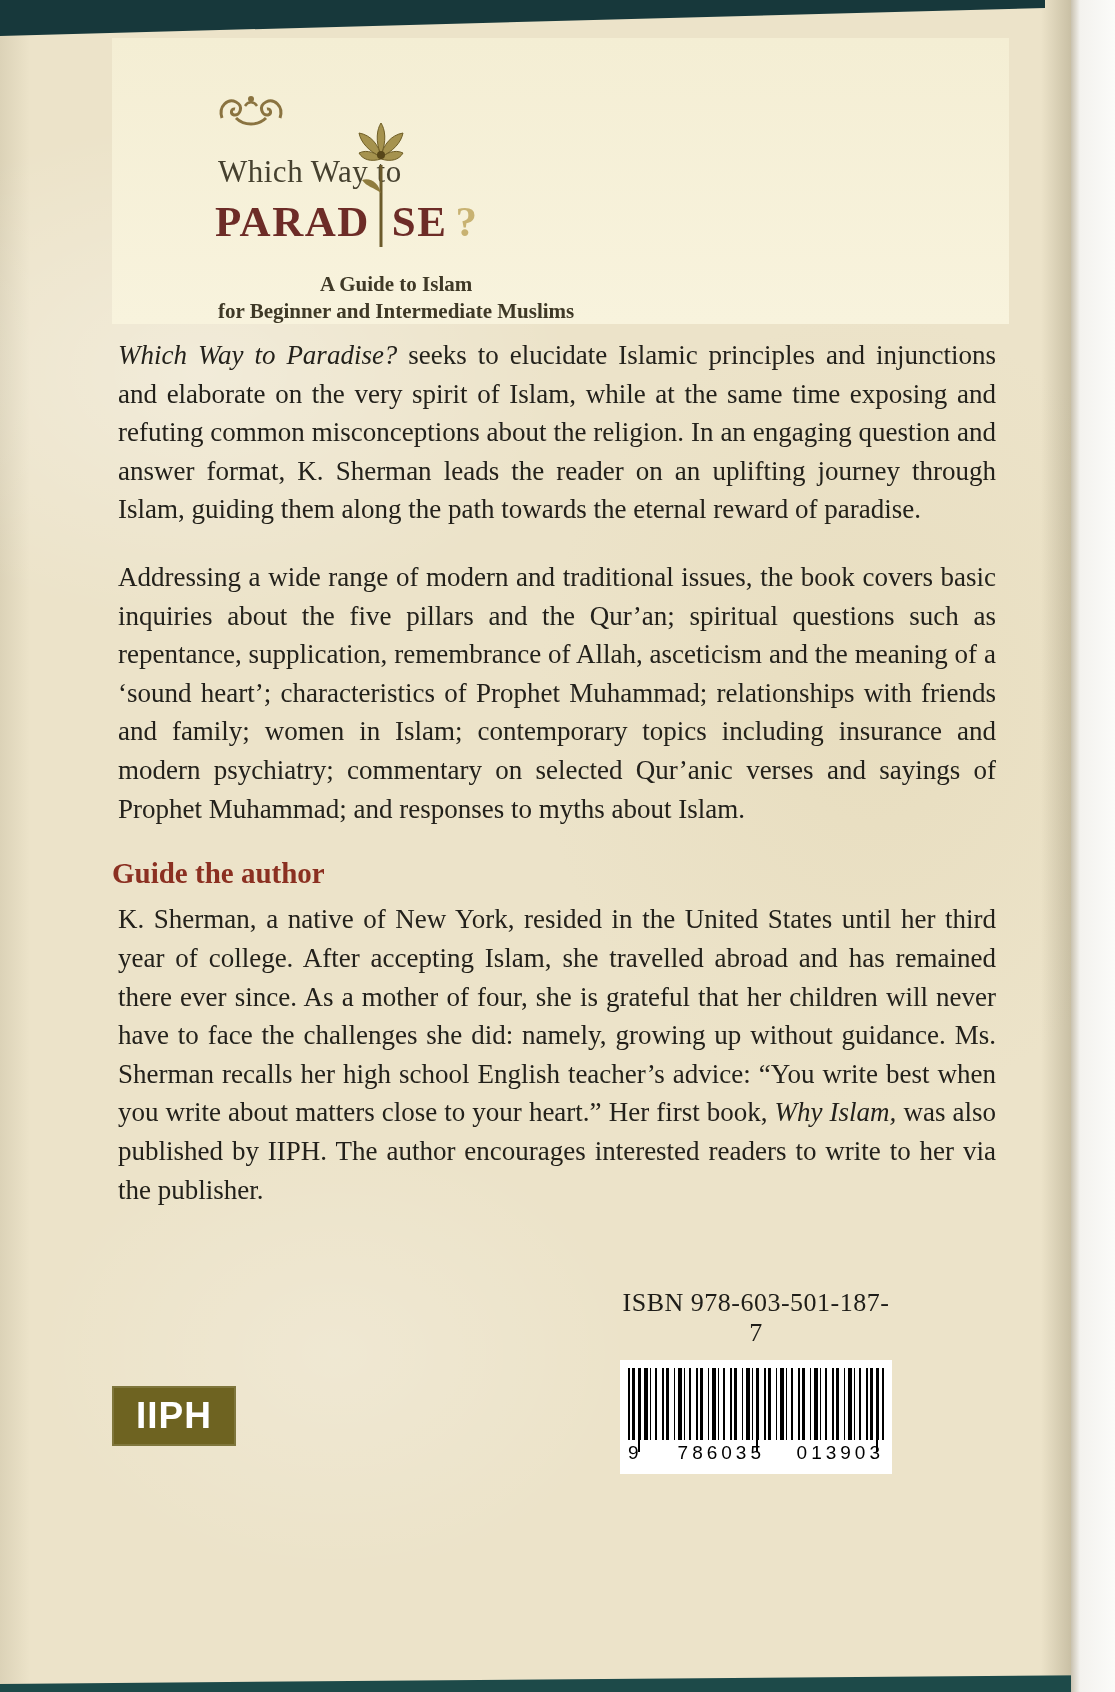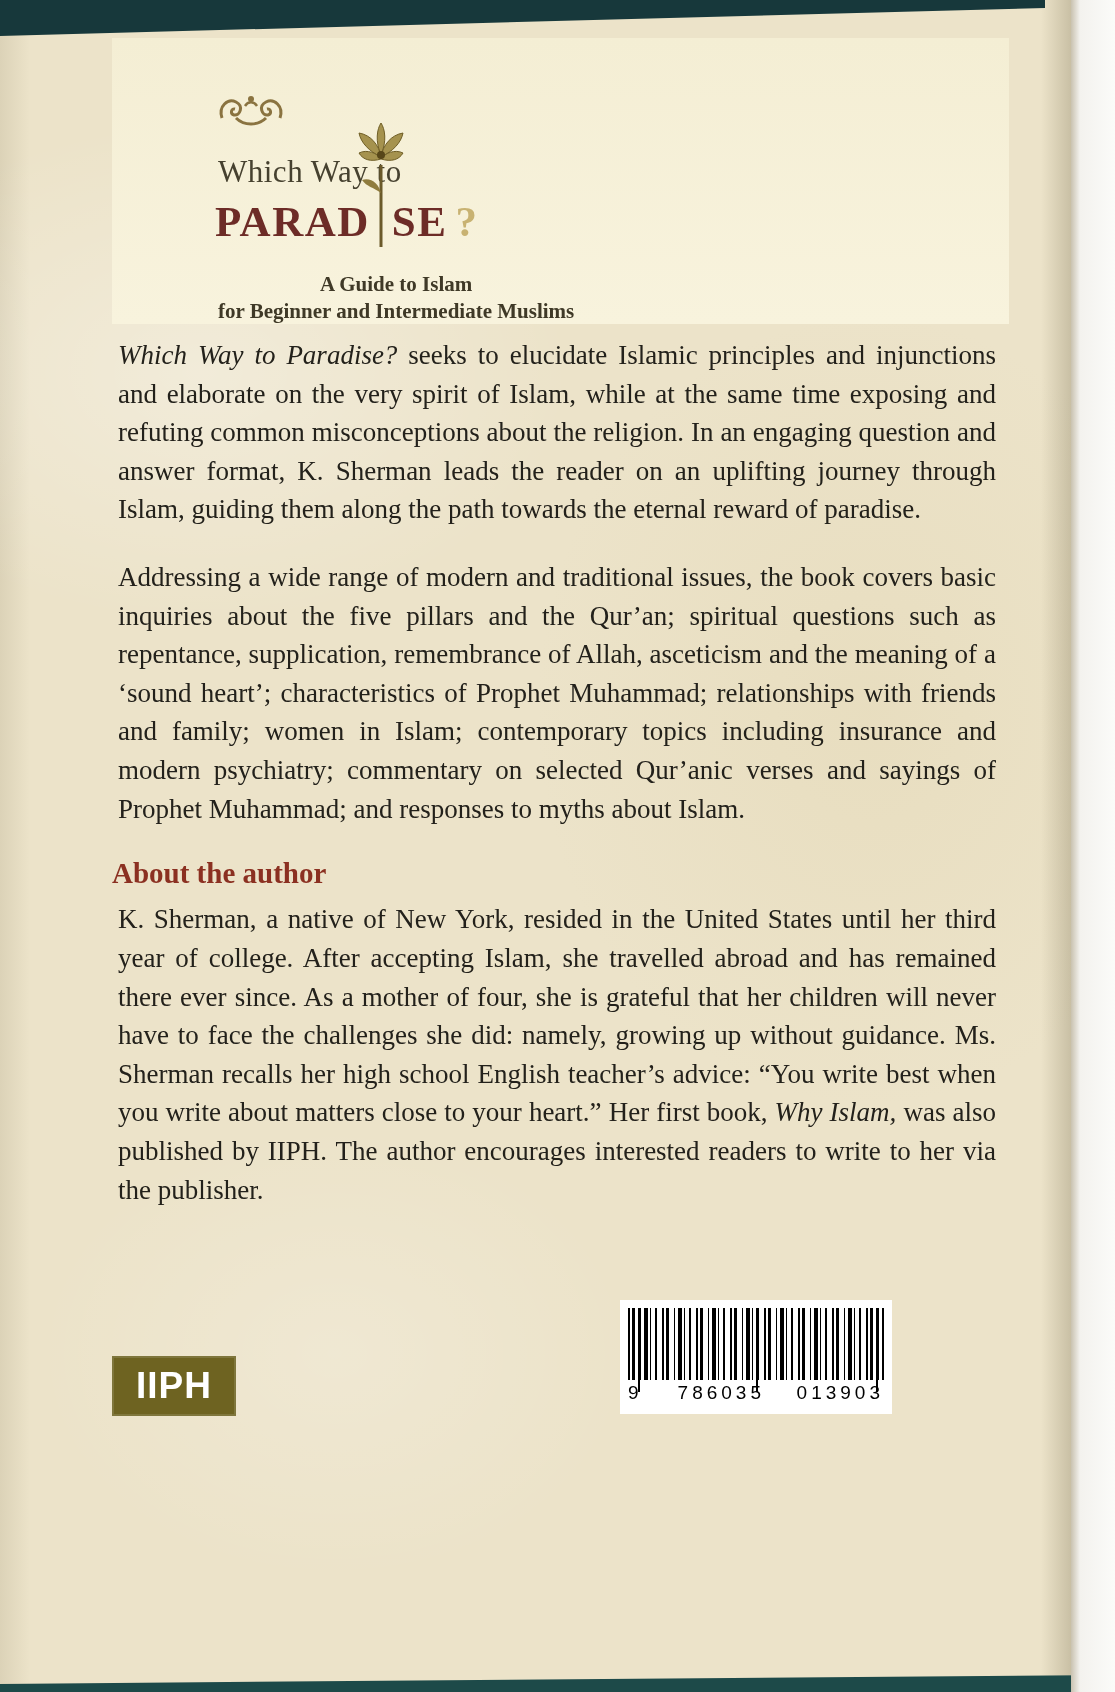--- a/index.html
+++ b/index.html
@@ -101,21 +101,21 @@
   .guard { position:absolute; top:8px; width:2px; height:84px; background:#000; }
   .guard.g1 { left:18px; } .guard.g2 { left:50%; } .guard.g3 { right:14px; }
   .digits {
     display:flex; align-items:flex-end; margin-top:2px;
     font-family:"Liberation Sans", sans-serif; font-size:19px; color:#000;
   }
   .digits .lead { width:18px; }
   .digits .grp { flex:1; text-align:right; letter-spacing:4px; }
 
   .publisher-logo {
-    position:absolute; left:112px; top:1356px; width:124px; height:60px;
+    position:absolute; left:112px; top:1386px; width:124px; height:60px;
     background:#6e6321;
     display:flex; align-items:center; justify-content:center;
     color:#fff; font-family:"Liberation Sans", sans-serif;
     font-weight:bold; font-size:37px; letter-spacing:1px;
     box-shadow:inset 0 0 0 2px rgba(255,255,255,.12);
     z-index:2;
   }
 </style>
 </head>
 <body>
@@ -163,26 +163,27 @@
       <div>A Guide to Islam</div>
       <div>for Beginner and Intermediate Muslims</div>
     </div>
   </div>
 
   <div class="body-copy">
     <p><i>Which Way to Paradise?</i><span> seeks to elucidate Islamic principles and injunctions and elaborate on the very spirit of Islam, while at the same time exposing and refuting common misconceptions about the religion.  In an engaging question and answer format, K. Sherman leads the reader on an uplifting journey through Islam, guiding them along the path towards the eternal reward of paradise.</span></p>
 
     <p>Addressing a wide range of modern and traditional issues, the book covers basic inquiries about the five pillars and the Qur’an; spiritual questions such as repentance, supplication, remembrance of Allah, asceticism and the meaning of a ‘sound heart’; characteristics of Prophet Muhammad; relationships with friends and family; women in Islam; contemporary topics including insurance and modern psychiatry; commentary on selected Qur’anic verses and sayings of Prophet Muhammad; and responses to myths about Islam.</p>
 
-    <div class="about-heading">About the author</div>
+    <div class="about-heading">Guide the author</div>
 
     <p><span>K. Sherman, a native of New York, resided in the United States until her third year of college. After accepting Islam, she travelled abroad and has remained there ever since. As a mother of four, she is grateful that her children will never have to face the challenges she did: namely, growing up without guidance. Ms. Sherman recalls her high school English teacher’s advice: “You write best when you write about matters close to your heart.” Her first book, </span><i>Why Islam,</i><span> was also published by IIPH. The author encourages interested readers to write to her via the publisher.</span></p>
   </div>
 
   <div class="footer-right">
+    <div class="isbn">ISBN 978-603-501-187-7</div>
     <div class="barcode">
       <div class="bars"></div>
       <span class="guard g1"></span>
       <span class="guard g2"></span>
       <span class="guard g3"></span>
       <div class="digits">
         <span class="lead">9</span>
         <span class="grp">786035</span>
         <span class="grp">013903</span>
       </div>

